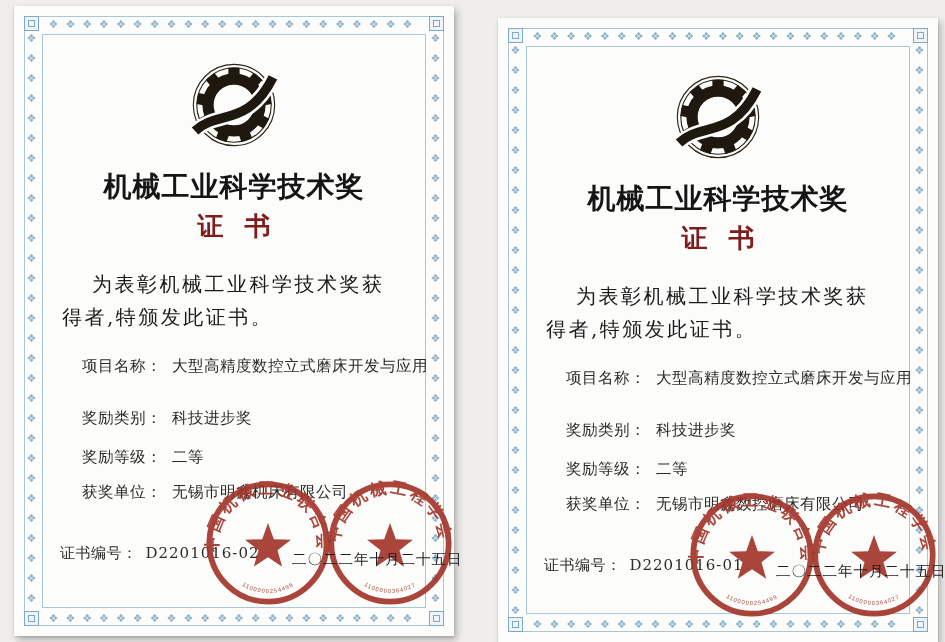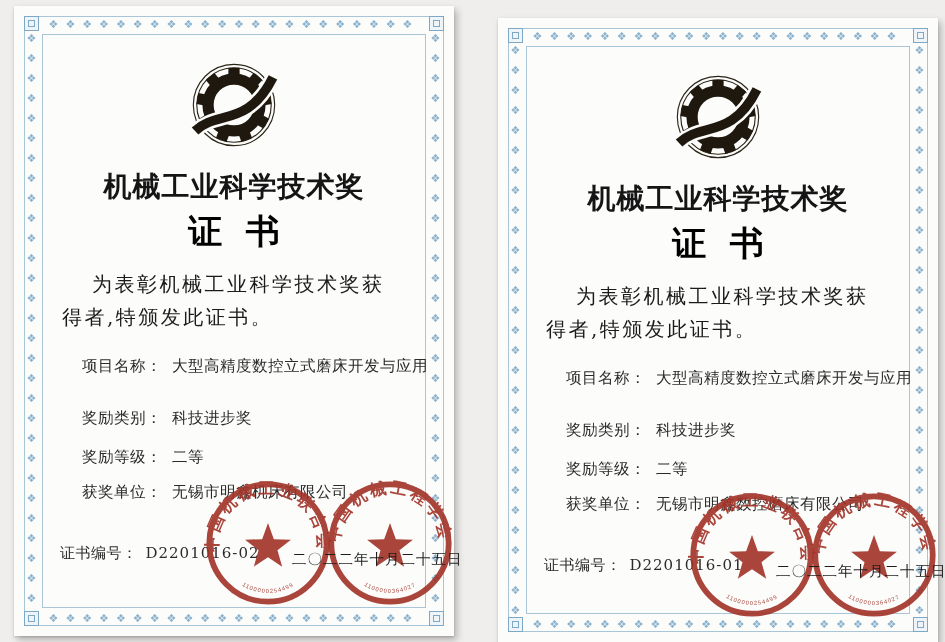--- a/index.html
+++ b/index.html
@@ -35,21 +35,21 @@
   .c-bl{left:-1px;bottom:-1px;} .c-br{right:-1px;bottom:-1px;}
   
   .logo{position:absolute;top:54px;left:50%;transform:translateX(-50%);width:90px;height:90px;}
   .award-title{
     position:absolute;top:162px;left:0;right:0;text-align:center;
     font-size:28px;font-weight:900;letter-spacing:1px;color:#151515;
     font-family:"Liberation Sans","DejaVu Sans",sans-serif;
   }
   .doc-title{
     position:absolute;top:203px;left:0;right:0;text-align:center;
-    font-size:34px;font-weight:900;word-spacing:14px;color:#000000;
+    font-size:26px;font-weight:900;word-spacing:14px;color:#7f1d1d;
   }
   .citation{
     position:absolute;top:262px;left:48px;width:342px;
     font-family:"DejaVu Serif","Liberation Serif",serif;
     font-size:20px;letter-spacing:2.5px;line-height:33px;
     text-indent:1.5em;color:#1b1b1b;
   }
   .field{position:absolute;left:68px;font-size:15.5px;color:#2b2b2b;letter-spacing:.5px;}
   .field .fvalue{margin-left:10px;}
   .f1{top:350px;} .f2{top:402px;} .f3{top:441px;} .f4{top:476px;}

